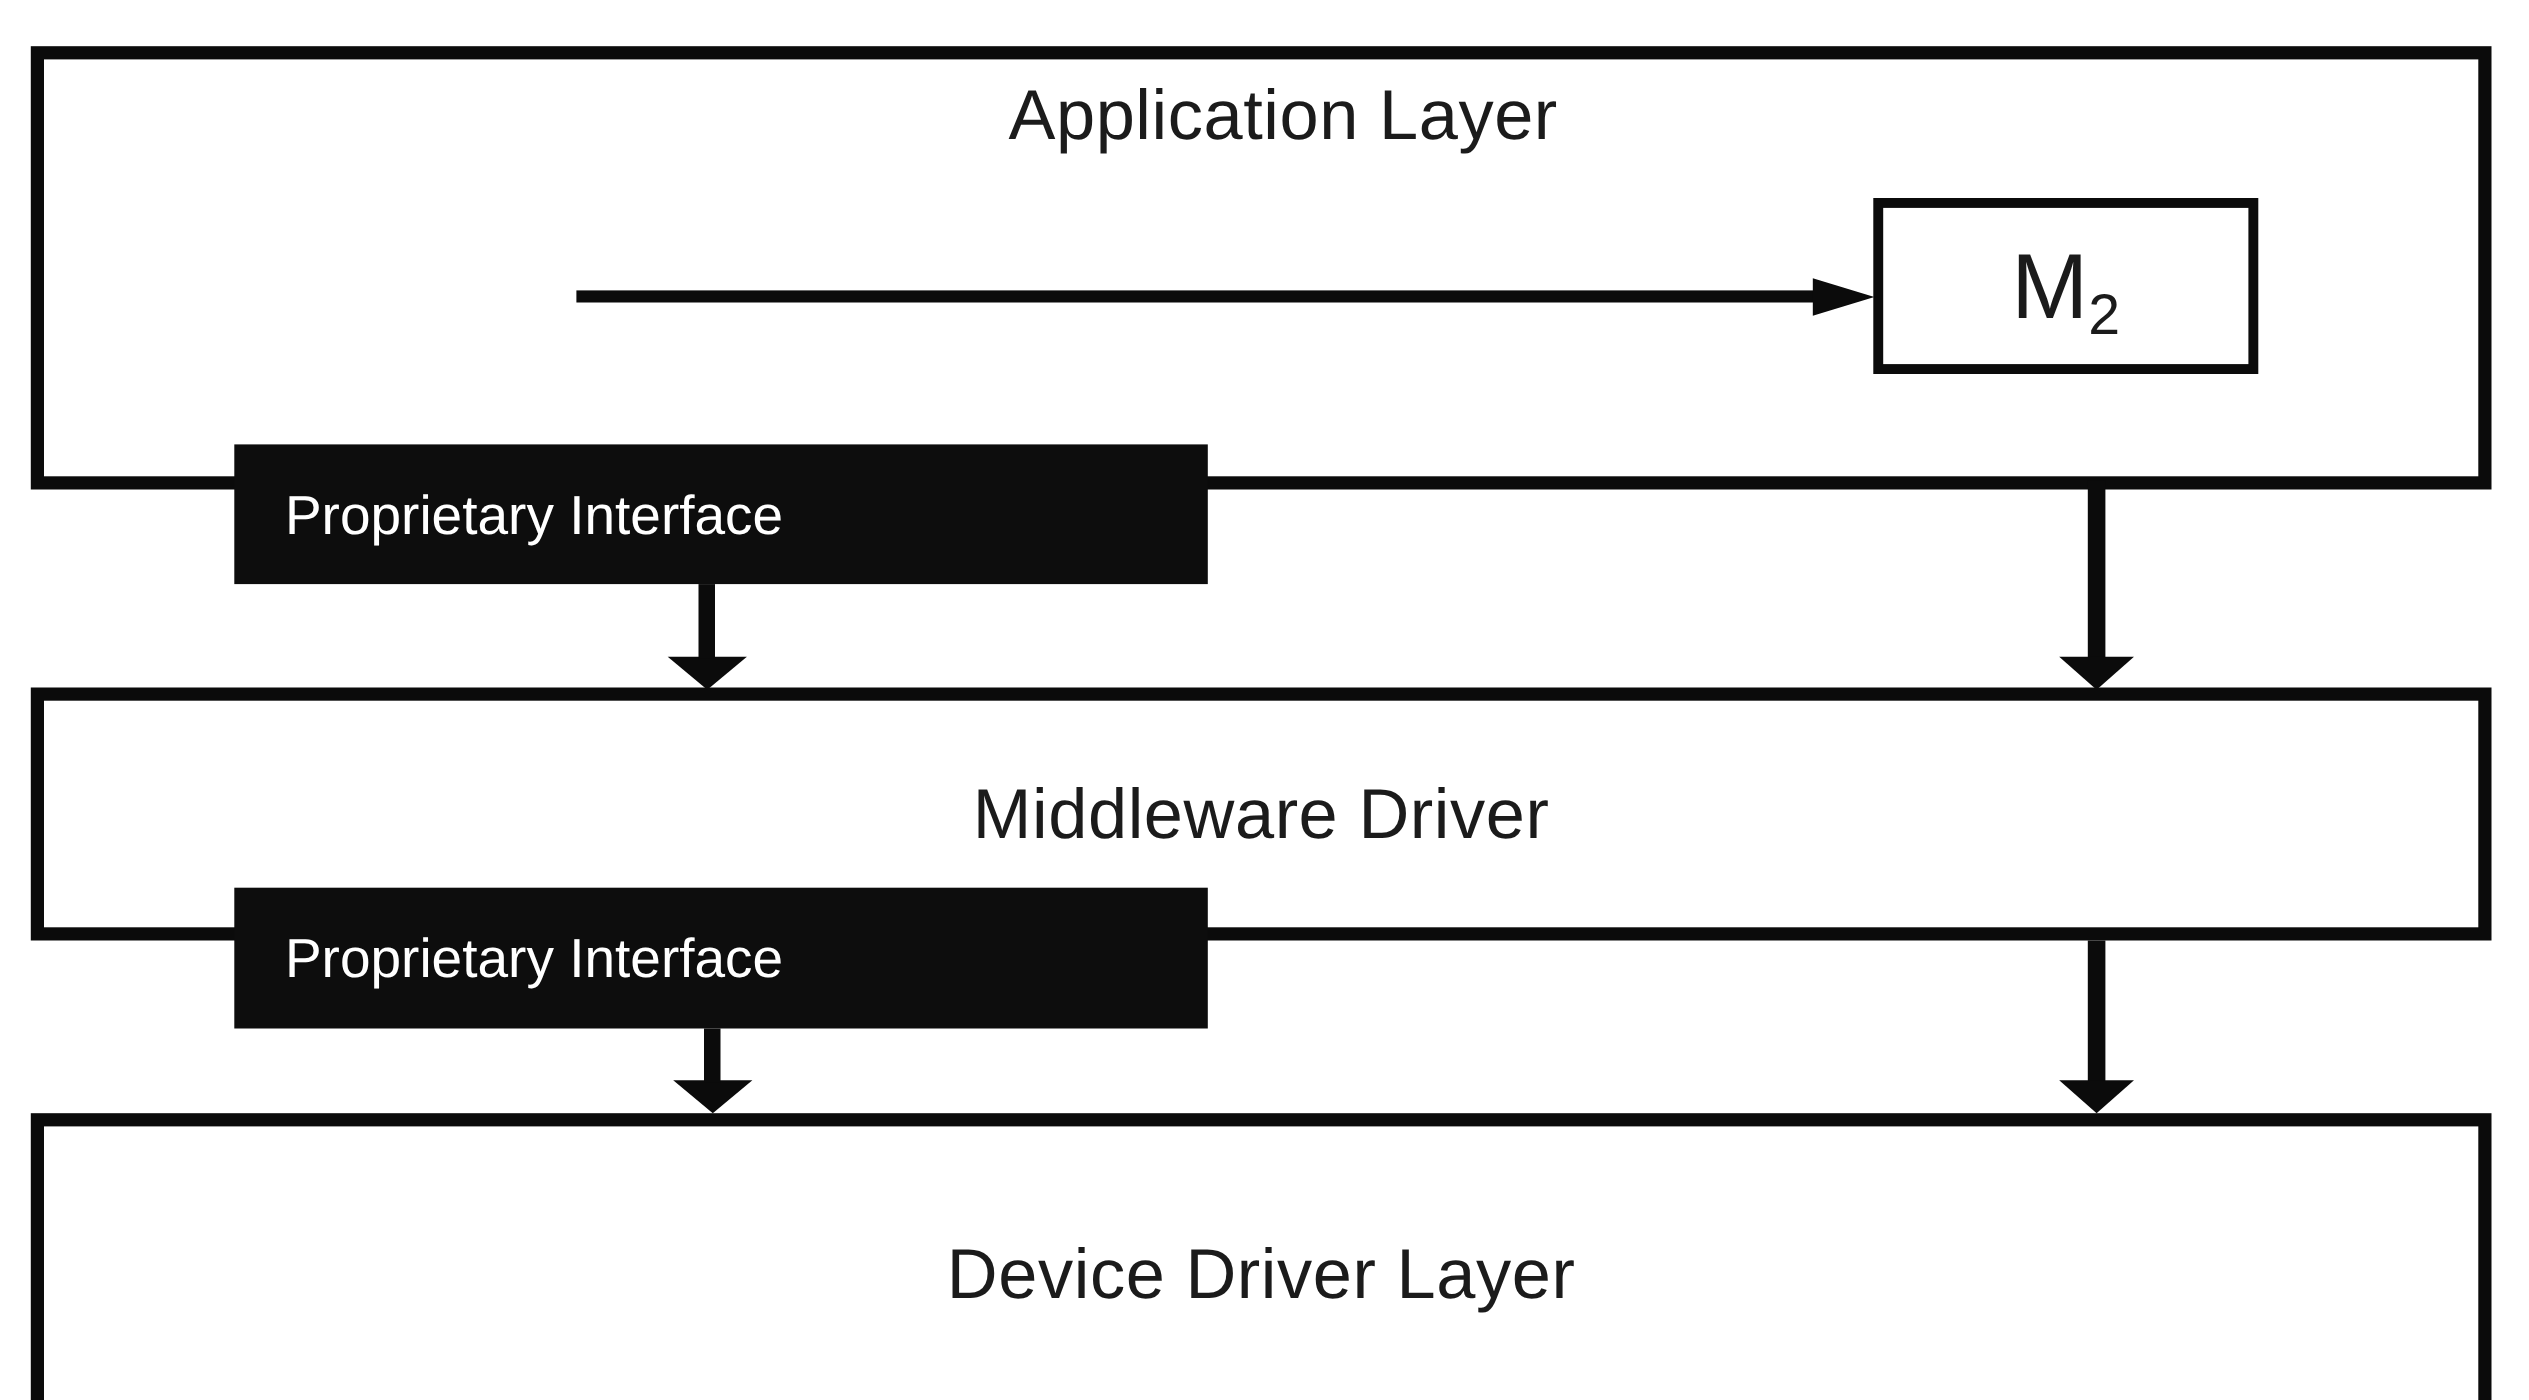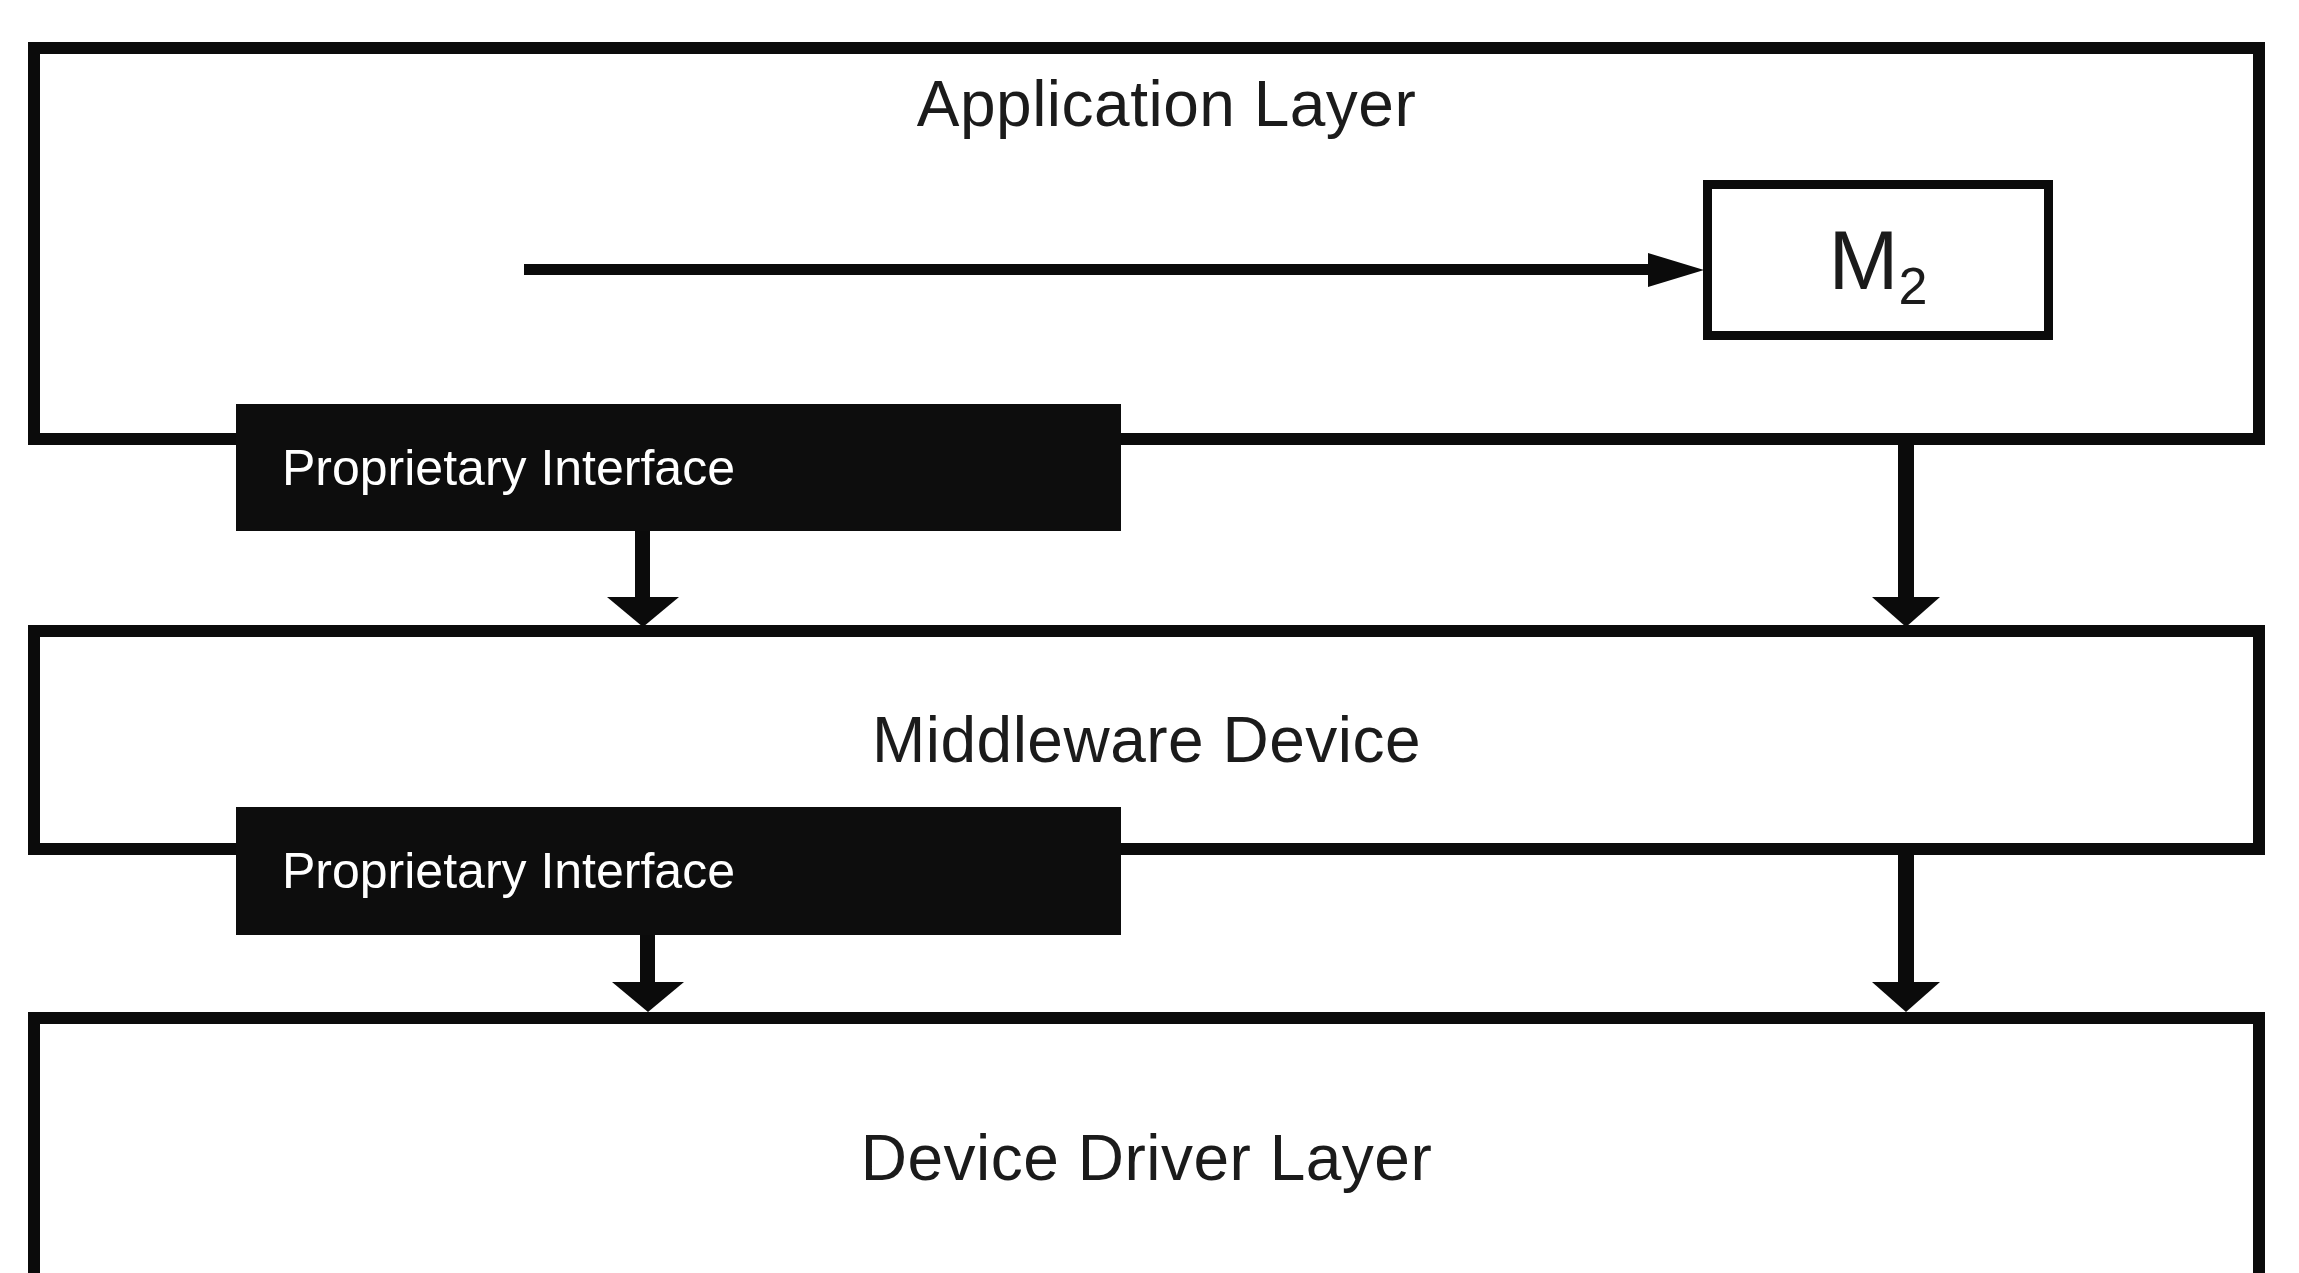--- a/index.html
+++ b/index.html
@@ -49,21 +49,20 @@
   .module-label sub{font-size:0.62em;vertical-align:-0.28em;line-height:0;}
 
   .pi-bar{
     background:var(--interface-bg);
     color:var(--interface-text);
     display:flex;align-items:center;
     padding-left:46px;
     font-size:50px;
     z-index:3;
     white-space:nowrap;
-    margin-left:23px;
   }
   .pi1{left:213px;top:404px;width:885px;height:127px;}
   .pi2{left:213px;top:807px;width:885px;height:128px;}
 
   .stem{background:var(--line);z-index:2;}
   .hline{left:524px;top:264px;width:1126px;height:11px;}
   .stem-a1{left:635px;top:531px;width:15px;height:68px;z-index:3;}
   .stem-r1{left:1898px;top:437px;width:16px;height:162px;}
   .stem-a2{left:640px;top:935px;width:15px;height:49px;z-index:3;}
   .stem-r2{left:1898px;top:855px;width:16px;height:129px;}
@@ -87,21 +86,21 @@
 </style>
 </head>
 <body>
 
 <div class="canvas">
 
   <div class="abs layer app-box"></div>
   <div class="abs layer-title app-title">Application Layer</div>
 
   <div class="abs layer mid-box">
-    <span class="layer-title">Middleware Device</span>
+    <span class="layer-title">Middleware Driver</span>
   </div>
 
   <div class="abs layer dev-box">
     <span class="layer-title">Device Driver Layer</span>
   </div>
 
 
   <div class="abs module m2-box">
     <span class="module-label"><span>M</span><sub>2</sub></span>
   </div>

